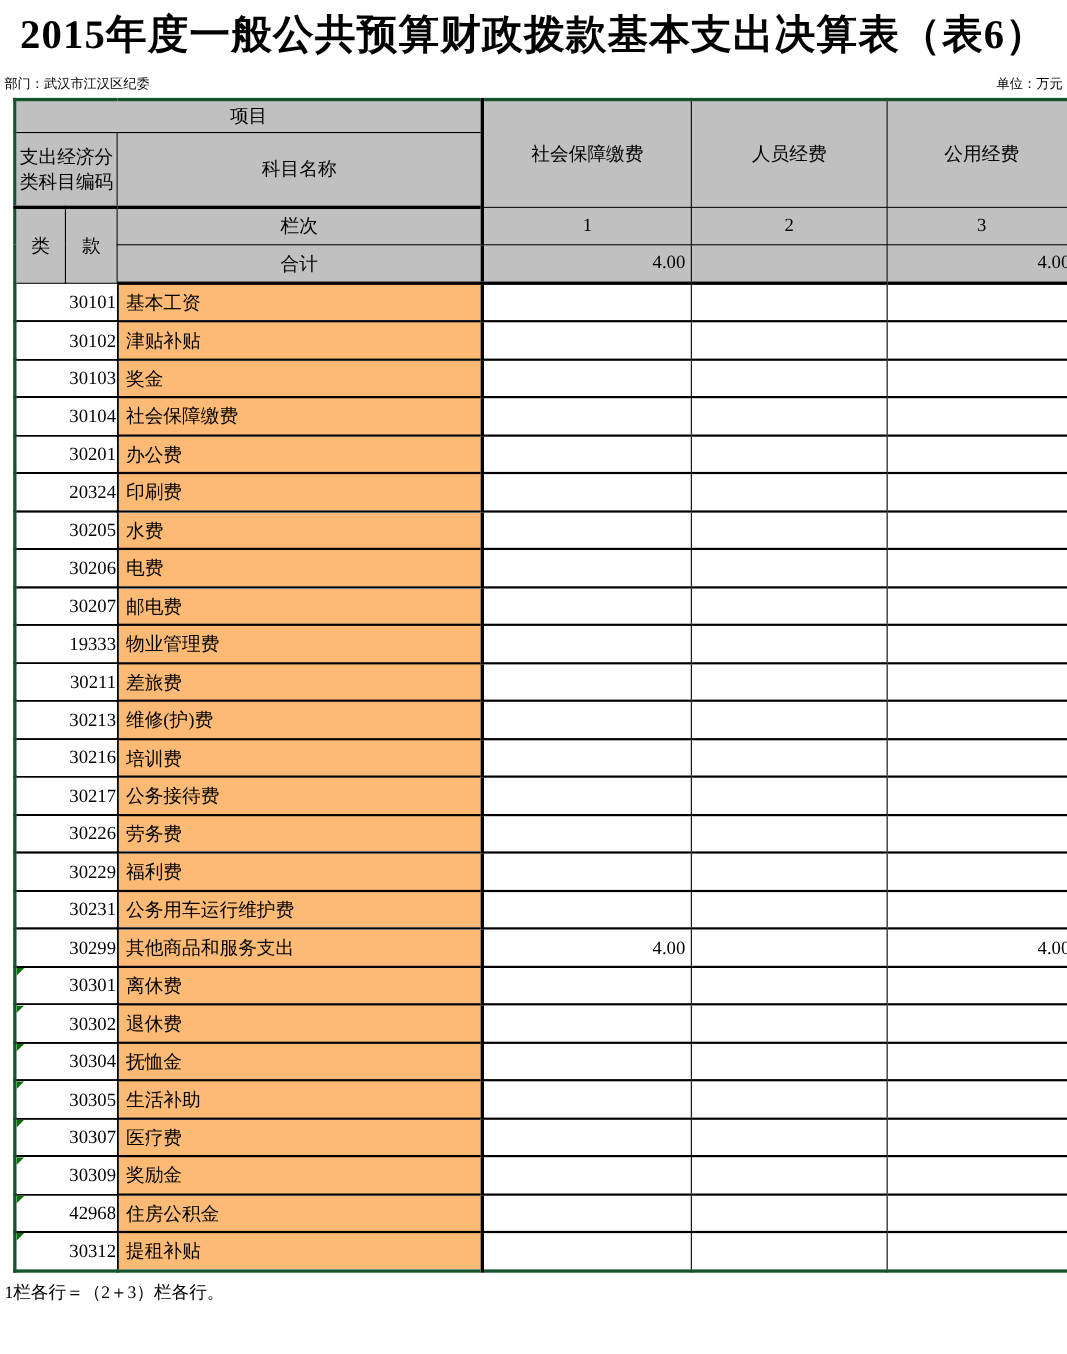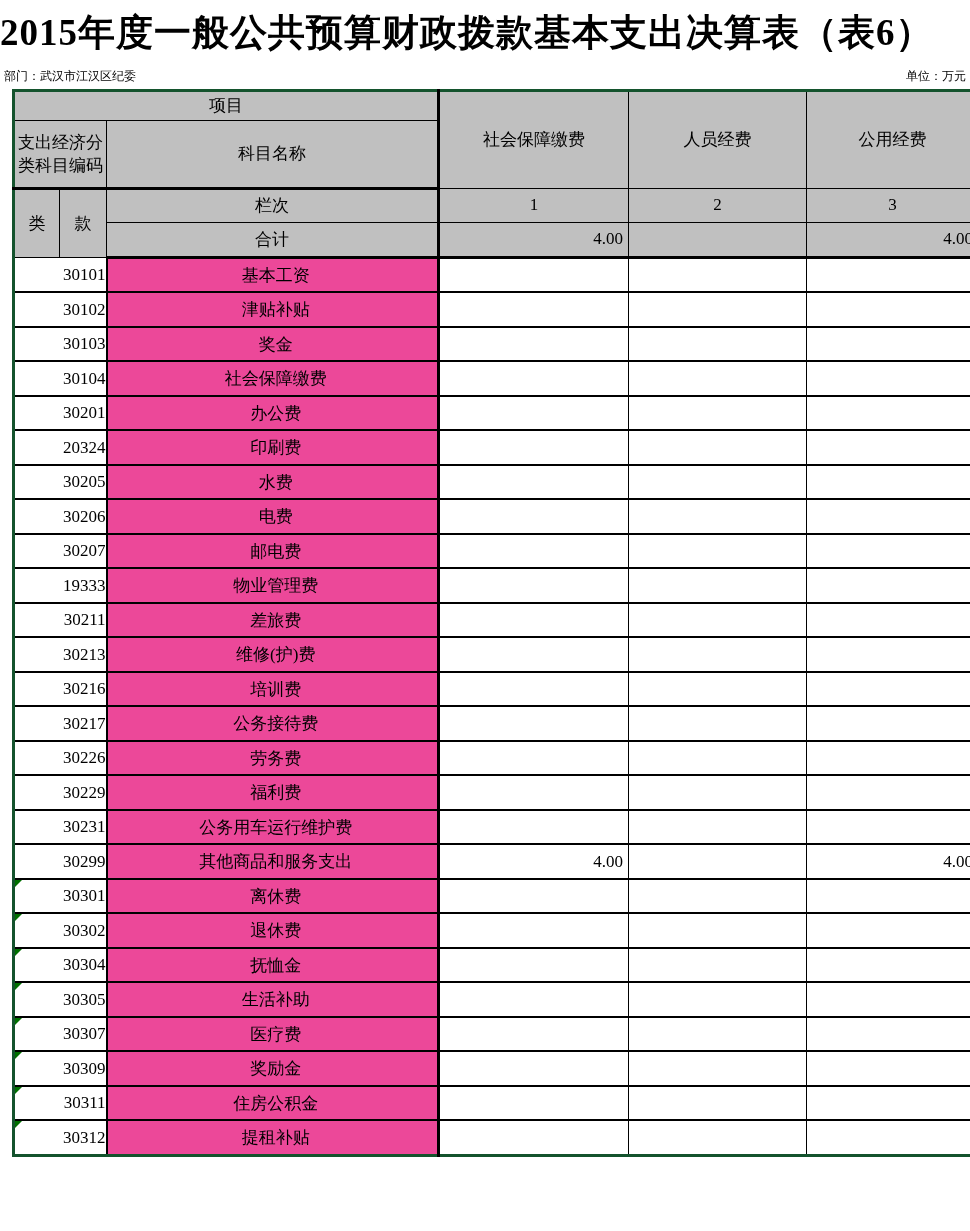--- a/index.html
+++ b/index.html
@@ -6,21 +6,21 @@
     margin: 0; padding: 0;
     background: #ffffff;
     width: 970px;
     font-family: "Liberation Serif", "DejaVu Serif", serif;
     color: #000000;
   }
   .page { width: 970px; padding-top: 6px; }
 
   .title {
     margin: 2px 0 10px 0;
-    text-align: left;
+    text-align: center;
     font-size: 37px;
     font-weight: bold;
     line-height: 1.35;
     letter-spacing: 1px;
     white-space: nowrap;
   }
 
   .meta {
     display: flex;
     justify-content: space-between;
@@ -55,22 +55,22 @@
 
   tbody td { height: 32.5px; border-bottom: 2px solid #000; background: #ffffff; }
   tbody td.code {
     position: relative;
     text-align: right;
     padding-left: 8px;
     border-right: 2px solid #000;
     font-size: 17px;
   }
   tbody td.name {
-    background: #ec4899;
-    text-align: center;
+    background: #fdba74;
+    text-align: left;
     padding-left: 7px;
   }
   tbody td.val { text-align: right; padding-right: 5px; }
 
   .tri {
     display: none;
     position: absolute;
     top: 0; left: 0;
     width: 0; height: 0;
     border-top: 7px solid #007000;
@@ -291,32 +291,33 @@
     <td class="val"></td>
   </tr>
         <tr class="marked">
     <td class="code" colspan="2"><span class="tri"></span><span class="code-text">30309</span></td>
     <td class="name">奖励金</td>
     <td class="val thickl"></td>
     <td class="val"></td>
     <td class="val"></td>
   </tr>
         <tr class="marked">
-    <td class="code" colspan="2"><span class="tri"></span><span class="code-text">30311</span></td>
+    <td class="code" colspan="2"><span class="tri"></span><span class="code-text">42968</span></td>
     <td class="name">住房公积金</td>
     <td class="val thickl"></td>
     <td class="val"></td>
     <td class="val"></td>
   </tr>
         <tr class="marked">
     <td class="code" colspan="2"><span class="tri"></span><span class="code-text">30312</span></td>
     <td class="name">提租补贴</td>
     <td class="val thickl"></td>
     <td class="val"></td>
     <td class="val"></td>
   </tr>
       </tbody>
   </table>
 
   <div class="notes">
+    <p>1栏各行＝（2＋3）栏各行。</p>
   </div>
 
 </div>
 
 </body></html>

